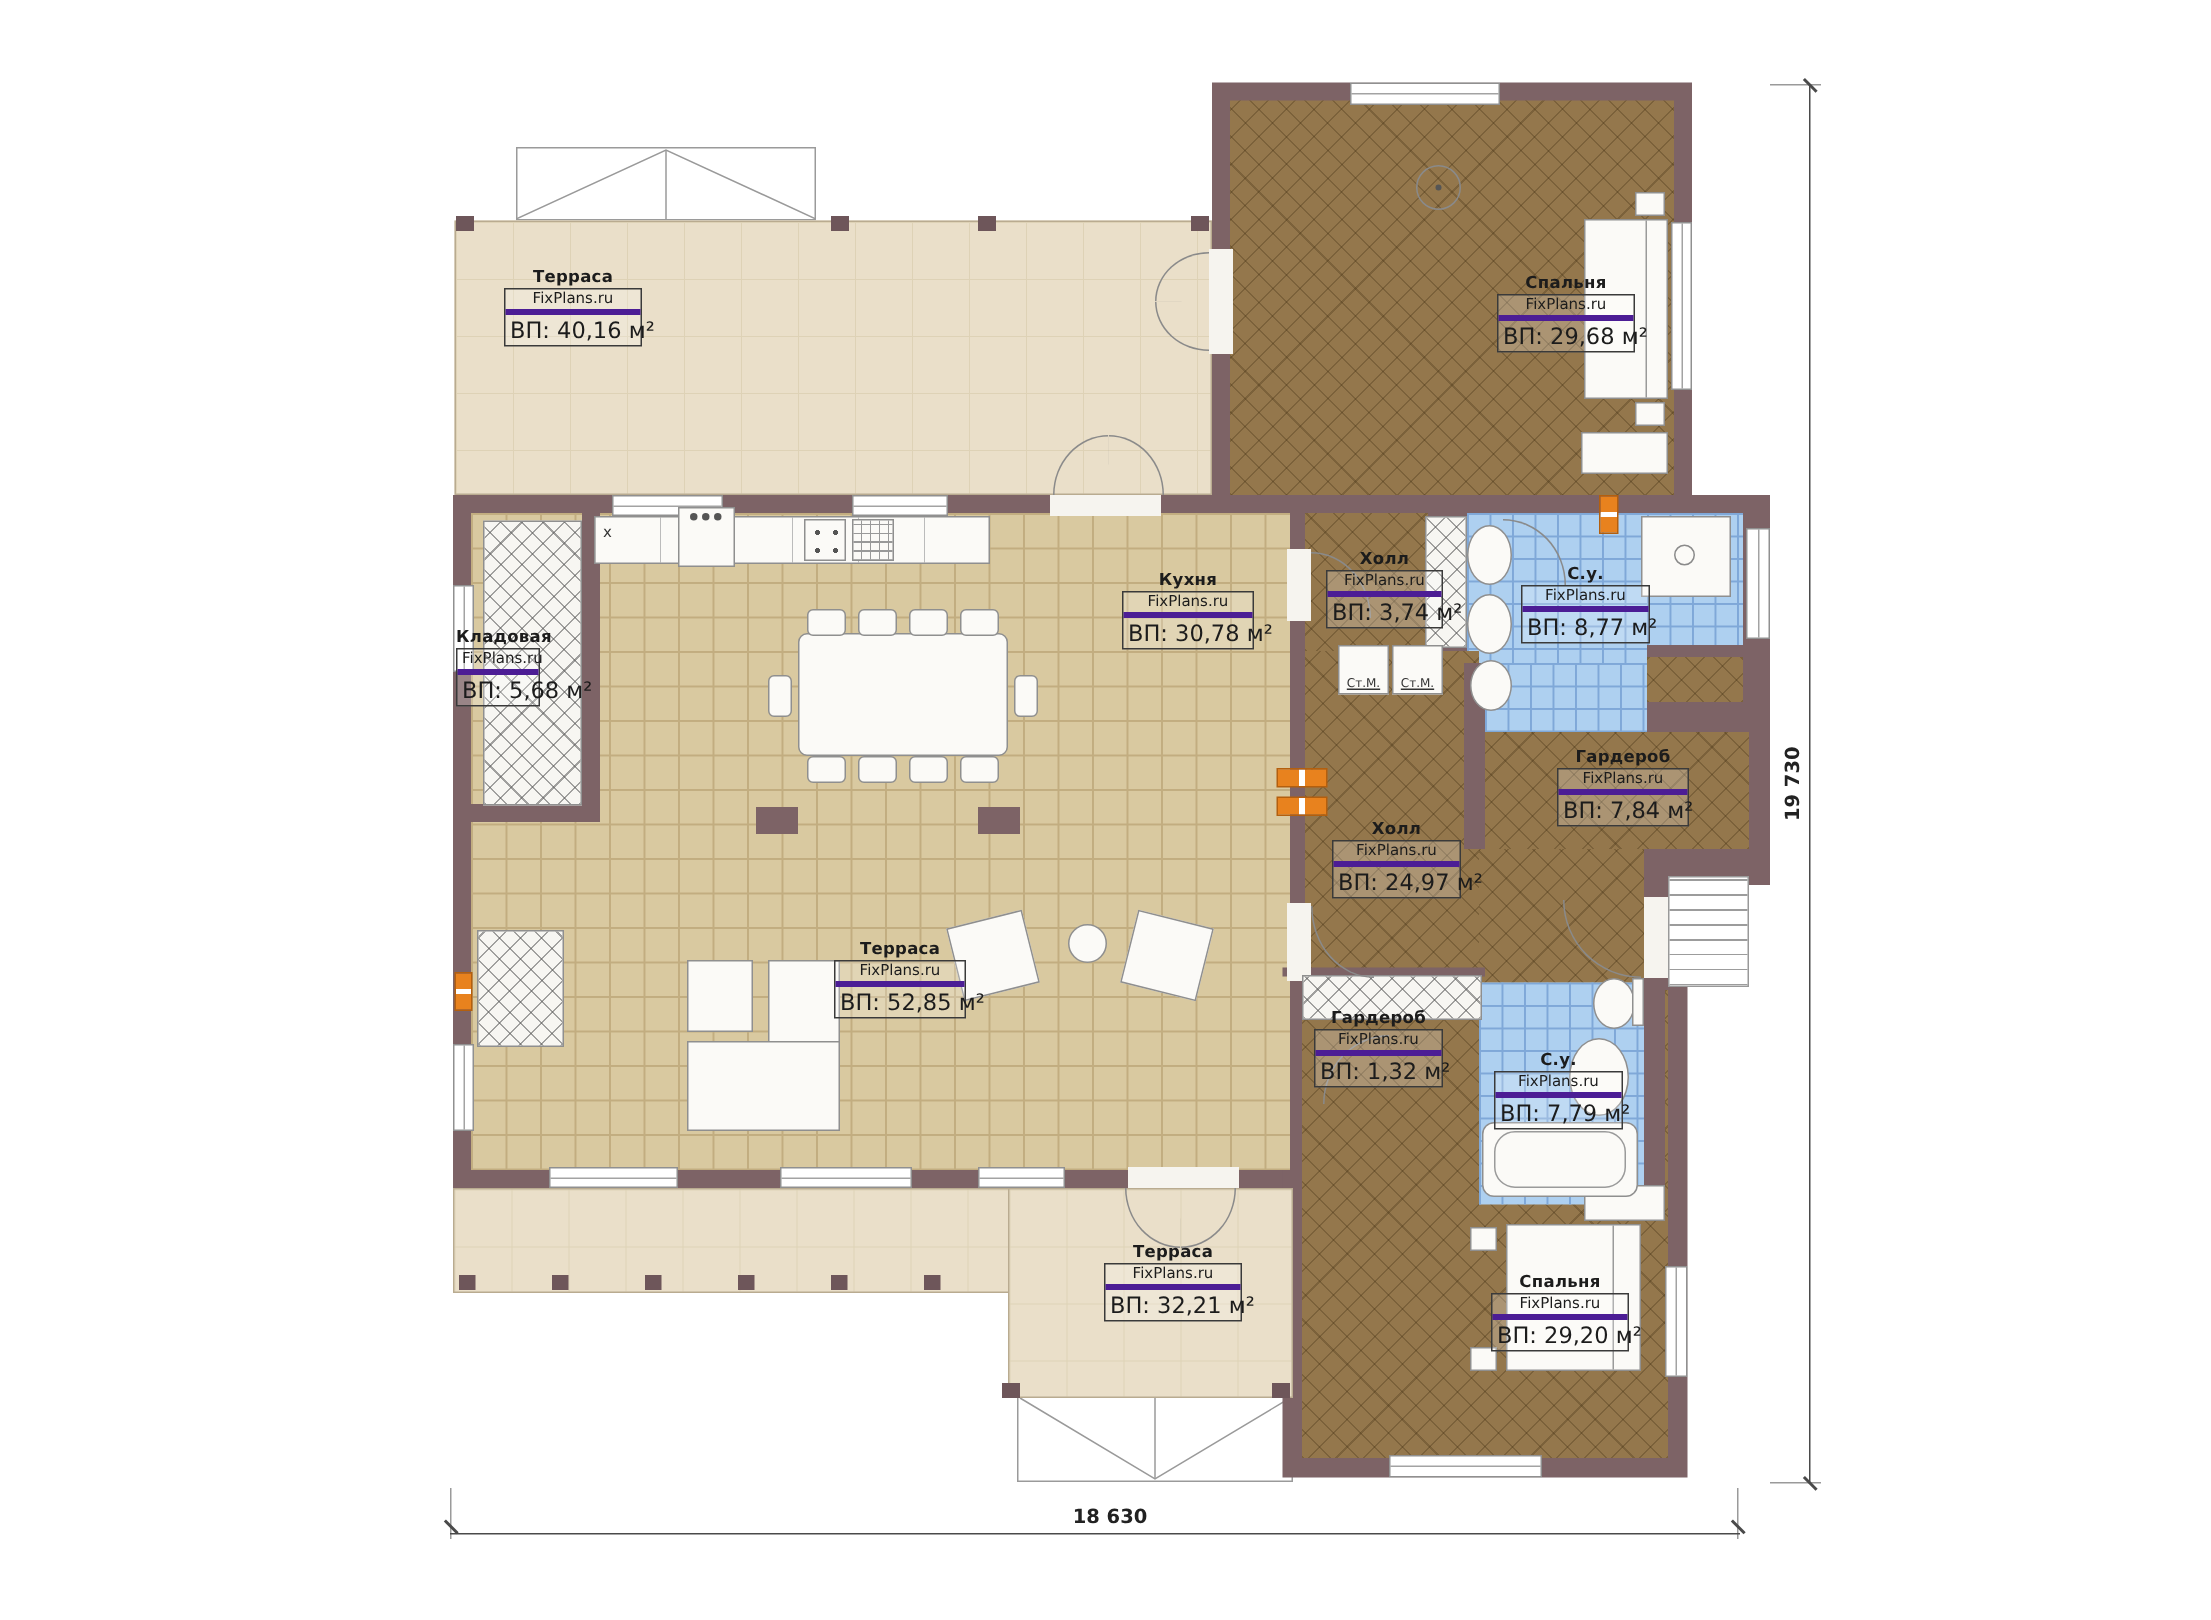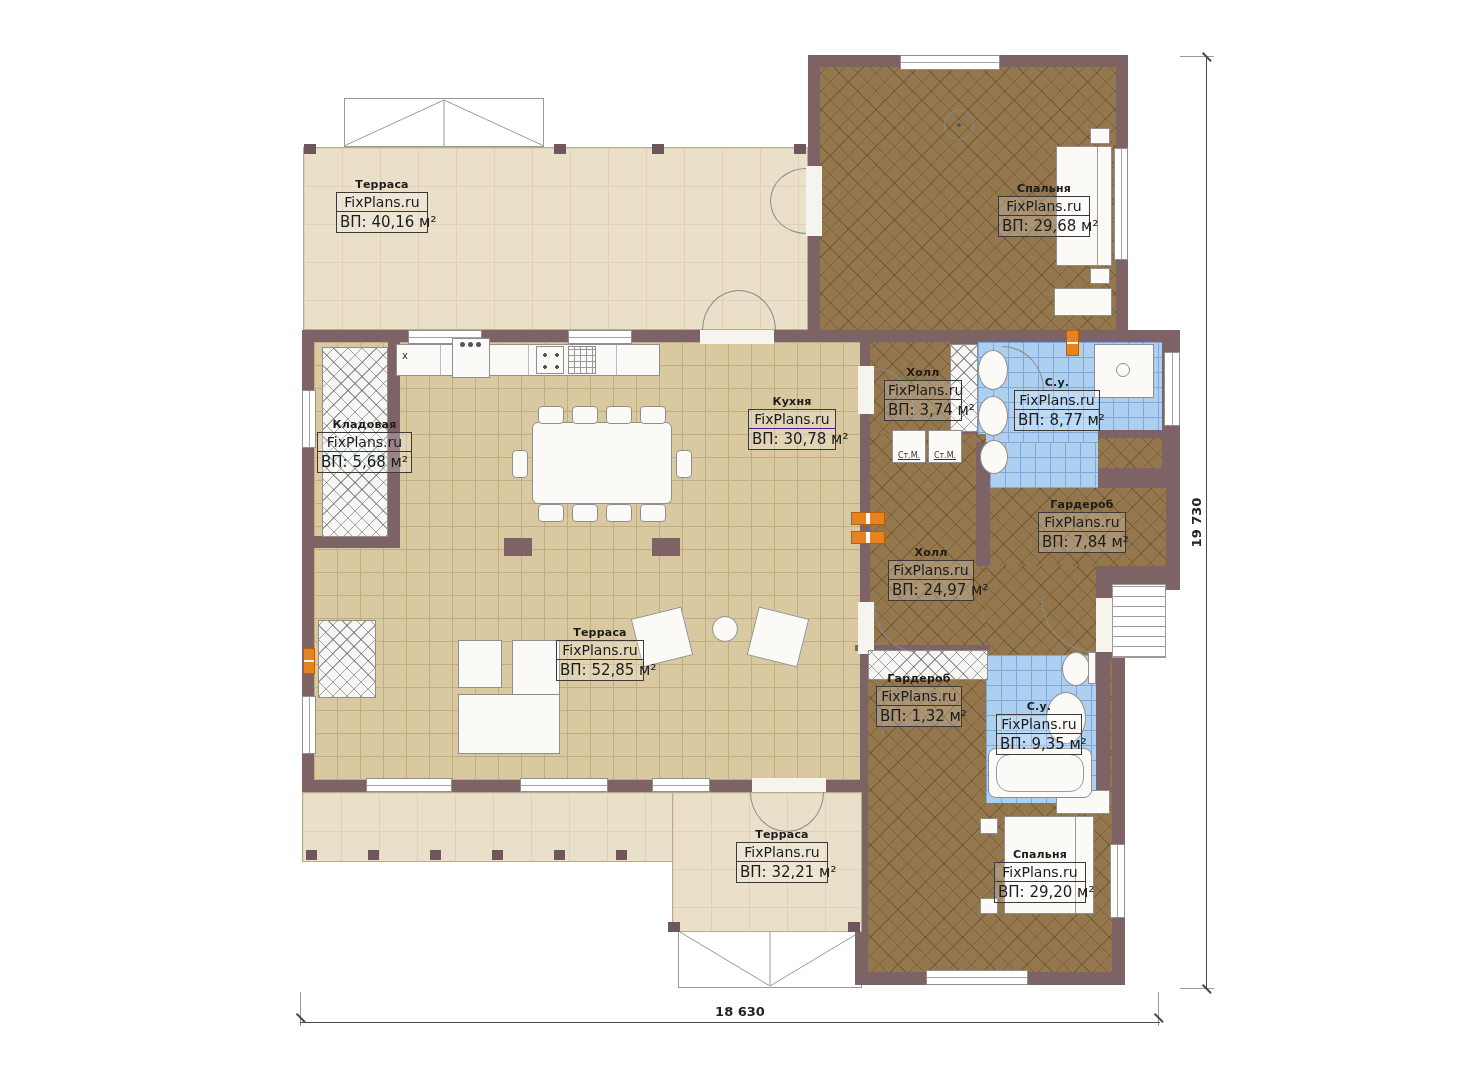--- a/index.html
+++ b/index.html
@@ -50,21 +50,21 @@
   .heat-v{z-index:17;border:1px solid #b35f0e;background:linear-gradient(180deg,#e8821e 0 44%,#fff 44% 56%,#e8821e 56% 100%);}
   .washer{z-index:17;background:#fbfaf7;border:1px solid #8f8f8f;display:flex;align-items:flex-end;justify-content:center;}
   .washer span{font-size:8px;color:#333;padding-bottom:2px;text-decoration:underline;}
   .xmark{z-index:17;font-size:10px;color:#333;}
   .lightfix{z-index:16;border:1.5px solid #8a8a8a;border-radius:50%;background:transparent;}
   .dot{z-index:17;background:#555;border-radius:50%;}
   
   .room-label{position:absolute;z-index:30;text-align:center;color:#1c1c1c;}
   .rl-name{font-size:11px;font-weight:bold;letter-spacing:.2px;margin-bottom:1px;white-space:nowrap;}
   .rl-box{border:1px solid #3a3a3a;background:rgba(255,255,255,.22);}
-  .rl-brand{font-size:14px;border-bottom:1px solid #4c1d95;padding:1px 3px;white-space:nowrap;}
+  .rl-brand{font-size:10px;border-bottom:4px solid #4c1d95;padding:1px 3px;white-space:nowrap;}
   .rl-area{font-size:15px;padding:1px 3px;white-space:nowrap;}
   
   .dimline{z-index:25;background:#4a4a4a;}
   .extline{z-index:25;background:#9a9a9a;}
   .tick{z-index:26;background:#4a4a4a;transform:rotate(45deg);}
   .dimtext{z-index:26;font-size:13px;font-weight:bold;color:#222;text-align:center;white-space:nowrap;}
   svg.roof{z-index:4;position:absolute;}
 </style>
 </head>
 <body>
@@ -235,28 +235,28 @@
       <div class="rl-area">ВП: 40,16 м²</div>
     </div>
   </div>
   <div class="room-label" style="left:998px;top:182px;width:92px;">
     <div class="rl-name">Спальня</div>
     <div class="rl-box">
       <div class="rl-brand">FixPlans.ru</div>
       <div class="rl-area">ВП: 29,68 м²</div>
     </div>
   </div>
-  <div class="room-label" style="left:317px;top:418px;width:95px;">
+  <div class="room-label" style="left:304px;top:418px;width:56px;">
     <div class="rl-name">Кладовая</div>
     <div class="rl-box">
       <div class="rl-brand">FixPlans.ru</div>
       <div class="rl-area">ВП: 5,68 м²</div>
     </div>
   </div>
-  <div class="room-label" style="left:748px;top:395px;width:88px;">
+  <div class="room-label" style="left:748px;top:380px;width:88px;">
     <div class="rl-name">Кухня</div>
     <div class="rl-box">
       <div class="rl-brand">FixPlans.ru</div>
       <div class="rl-area">ВП: 30,78 м²</div>
     </div>
   </div>
   <div class="room-label" style="left:884px;top:366px;width:78px;">
     <div class="rl-name">Холл</div>
     <div class="rl-box">
       <div class="rl-brand">FixPlans.ru</div>
@@ -295,21 +295,21 @@
     <div class="rl-name">Гардероб</div>
     <div class="rl-box">
       <div class="rl-brand">FixPlans.ru</div>
       <div class="rl-area">ВП: 1,32 м²</div>
     </div>
   </div>
   <div class="room-label" style="left:996px;top:700px;width:86px;">
     <div class="rl-name">С.у.</div>
     <div class="rl-box">
       <div class="rl-brand">FixPlans.ru</div>
-      <div class="rl-area">ВП: 9,35 м²</div>
+      <div class="rl-area">ВП: 7,79 м²</div>
     </div>
   </div>
   <div class="room-label" style="left:736px;top:828px;width:92px;">
     <div class="rl-name">Терраса</div>
     <div class="rl-box">
       <div class="rl-brand">FixPlans.ru</div>
       <div class="rl-area">ВП: 32,21 м²</div>
     </div>
   </div>
   <div class="room-label" style="left:994px;top:848px;width:92px;">

